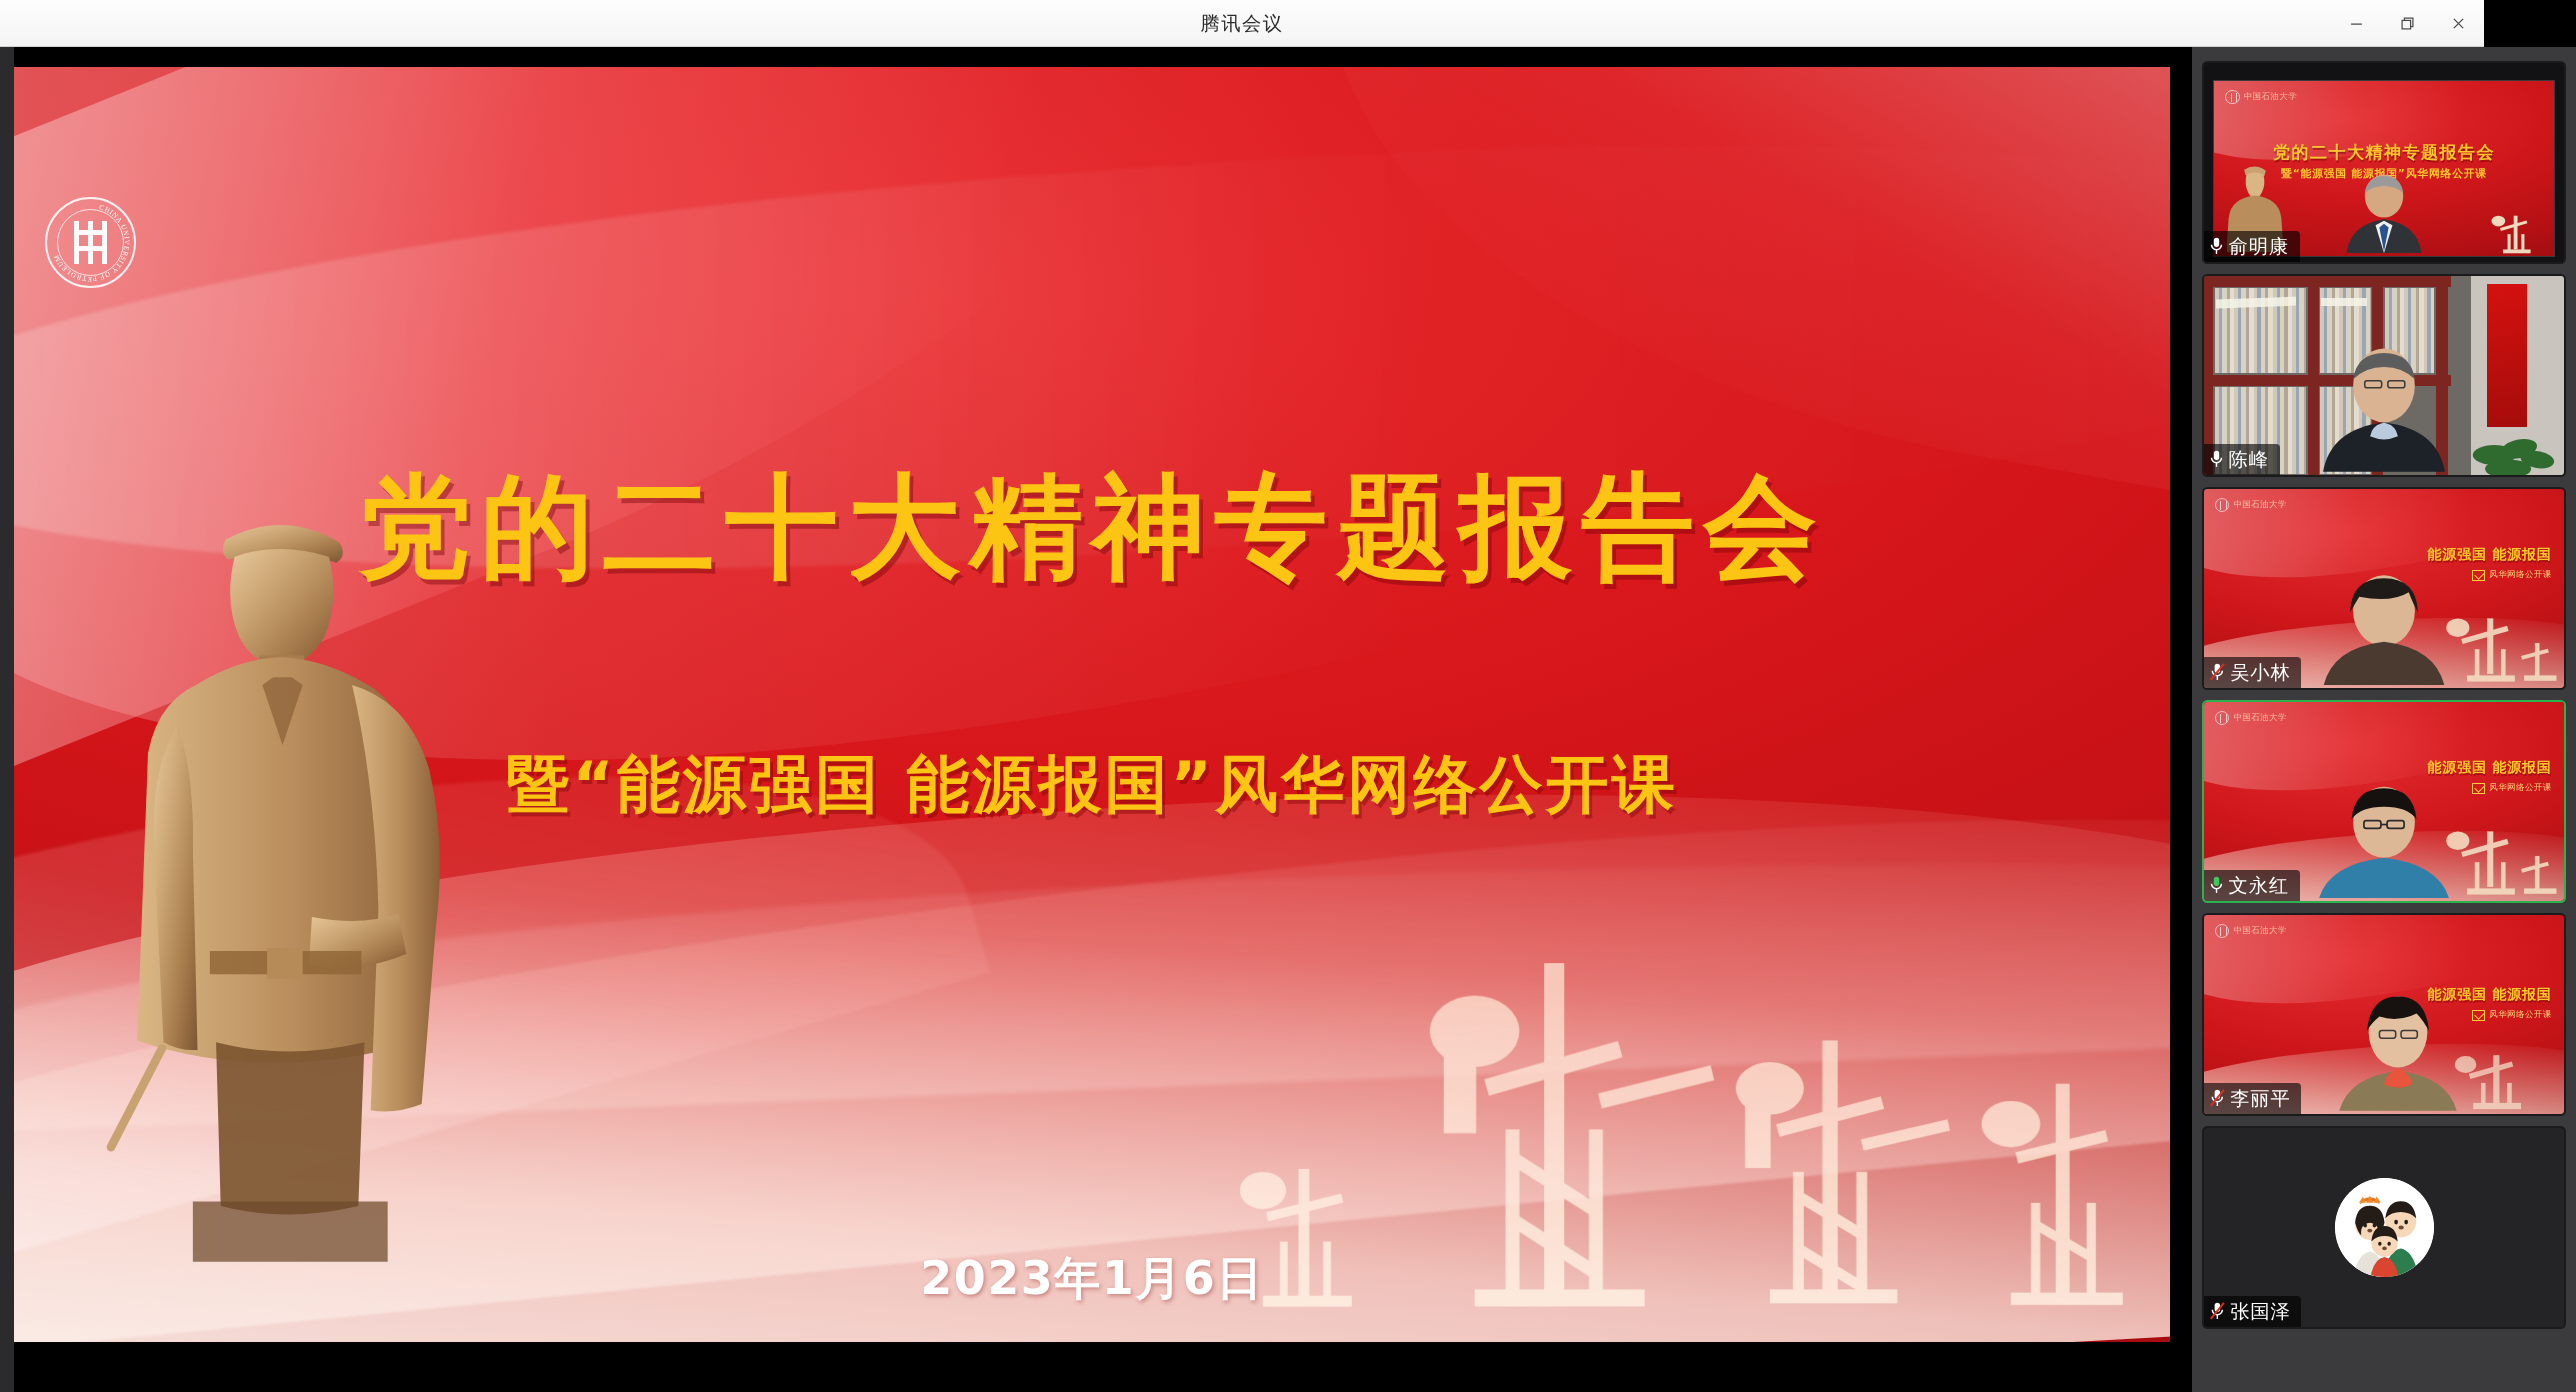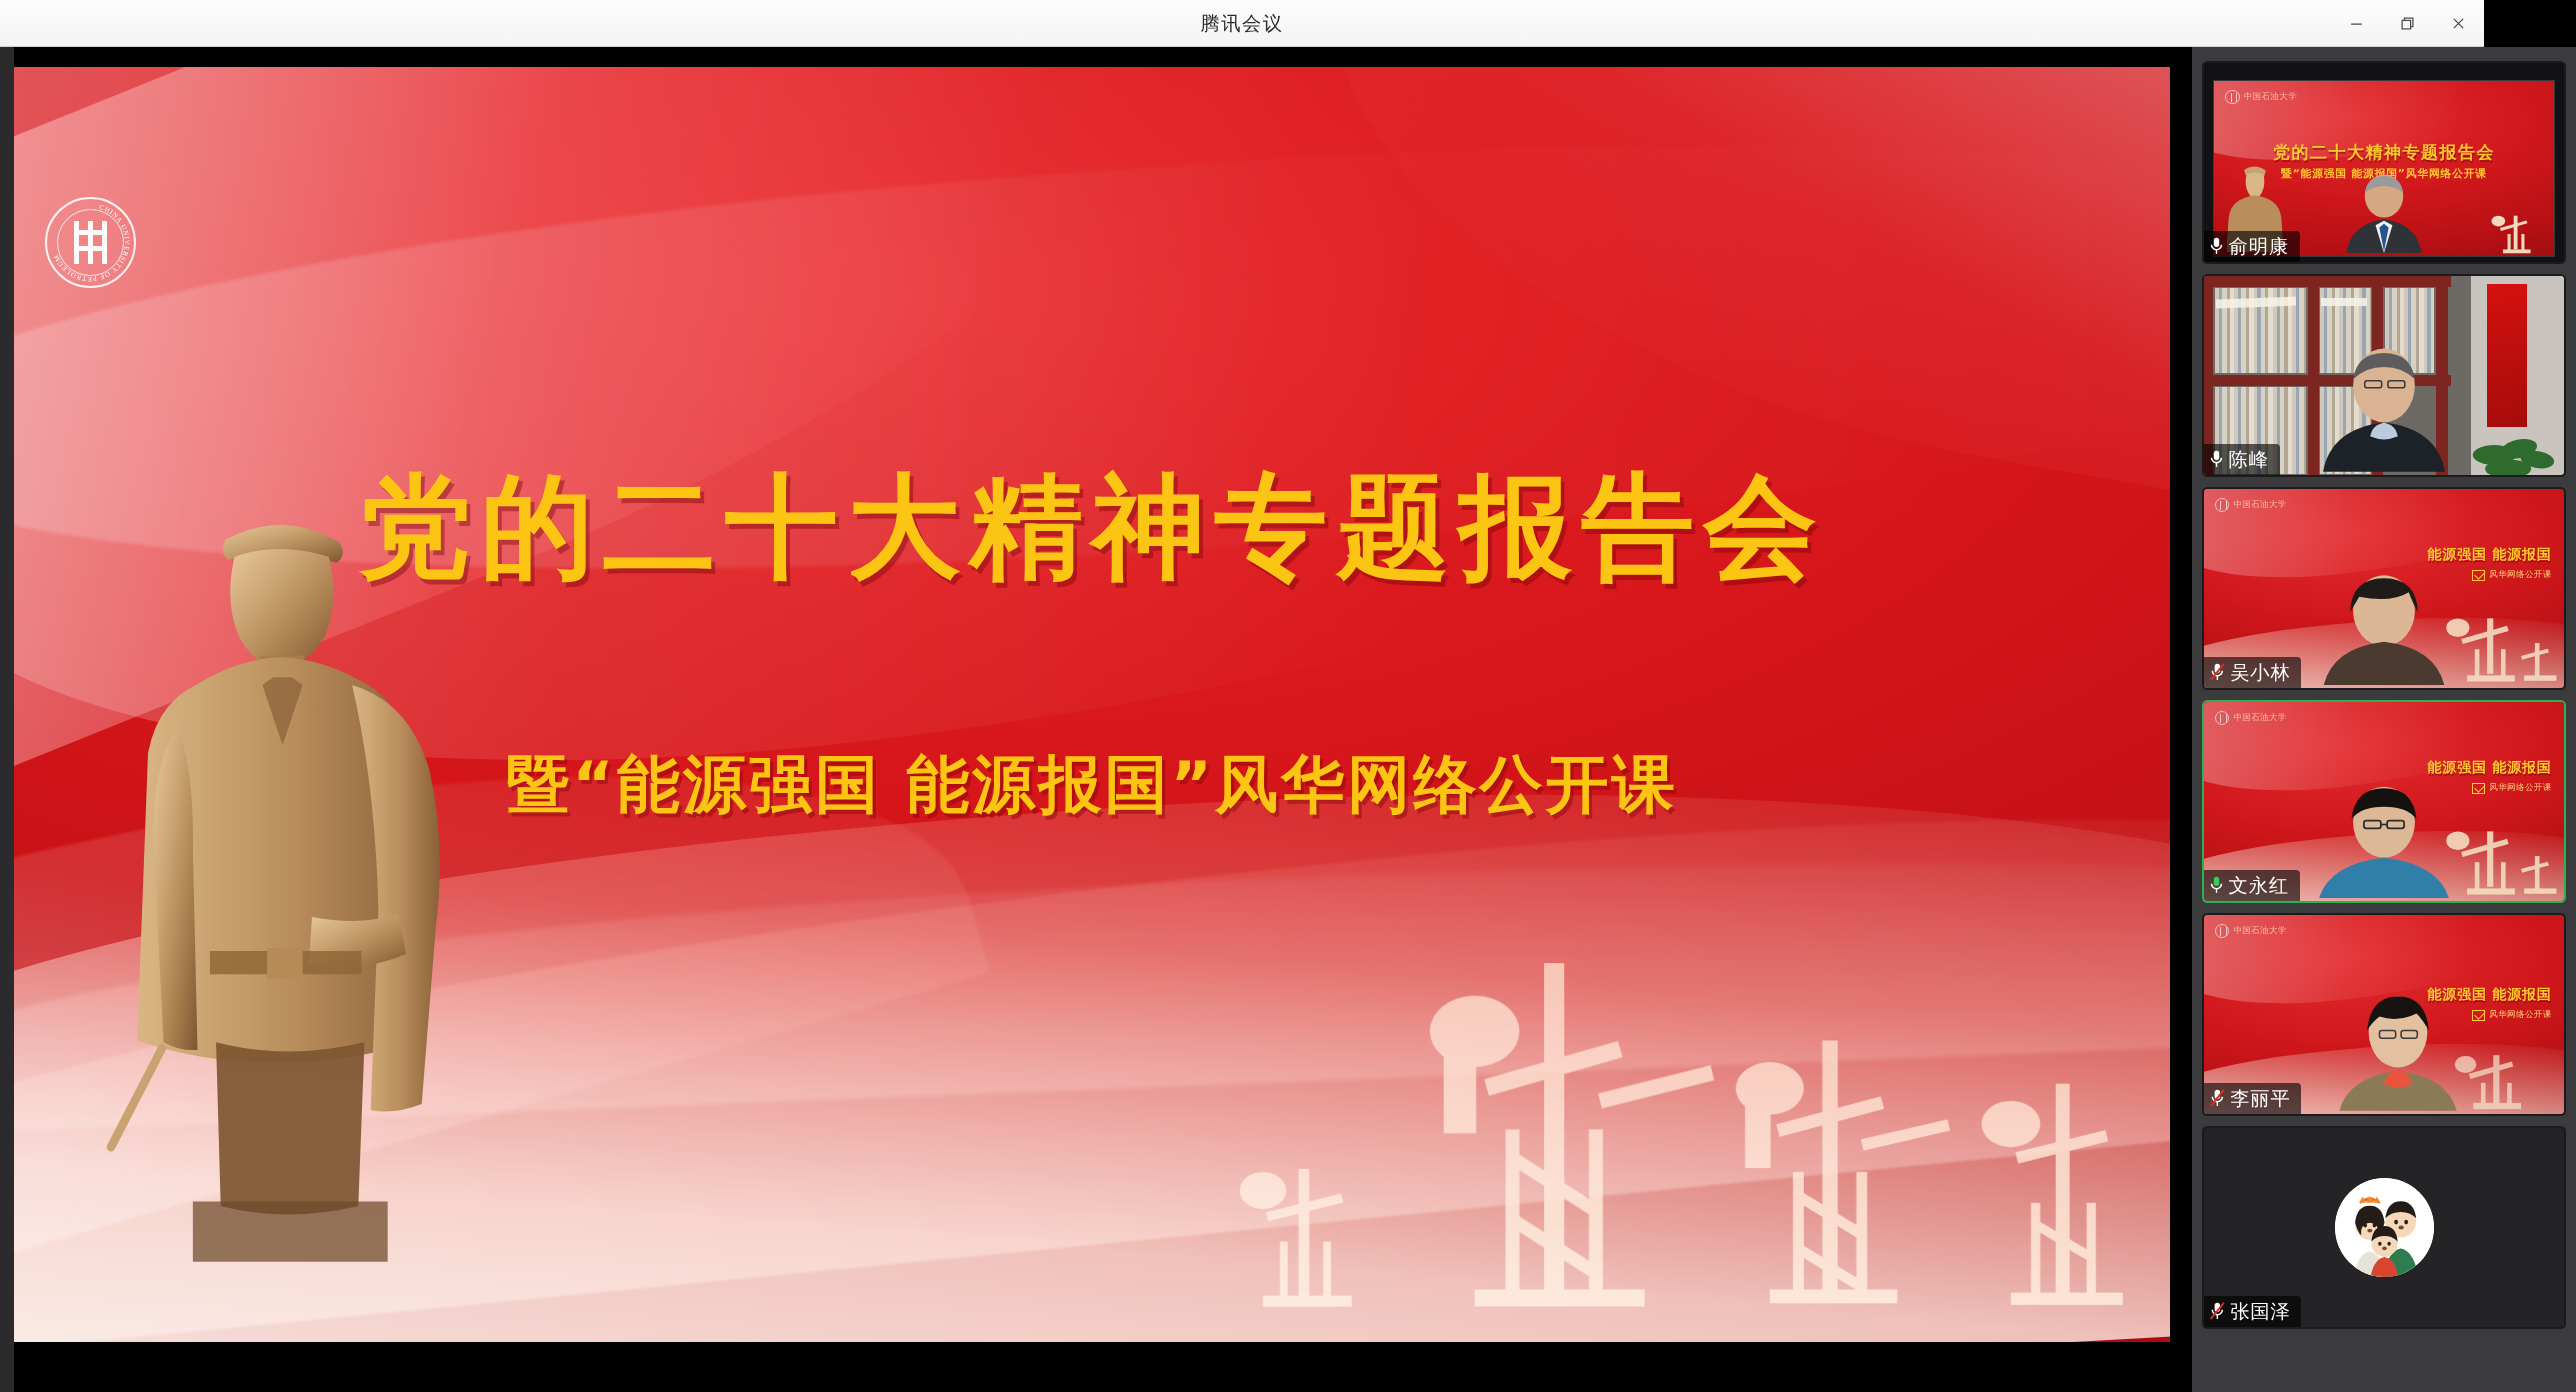--- a/index.html
+++ b/index.html
@@ -463,20 +463,21 @@
               <span class="lm2"></span>
               <span class="lm3"></span>
             <span class="lm4"></span>
               <span class="lm5"></span>
           </div>
         </div>
       </div>
 
       <div class="slide-title">党的二十大精神专题报告会</div>
       <div class="slide-subtitle">暨“能源强国 能源报国”风华网络公开课</div>
+      <div class="slide-date">2023年1月6日</div>
     </div>
   </div>
 
 
   <div class="filmstrip">
 
     <div class="tile">
       <div class="tile-video">
         <div class="t1-outer"></div>
         <div class="t1-screen">

